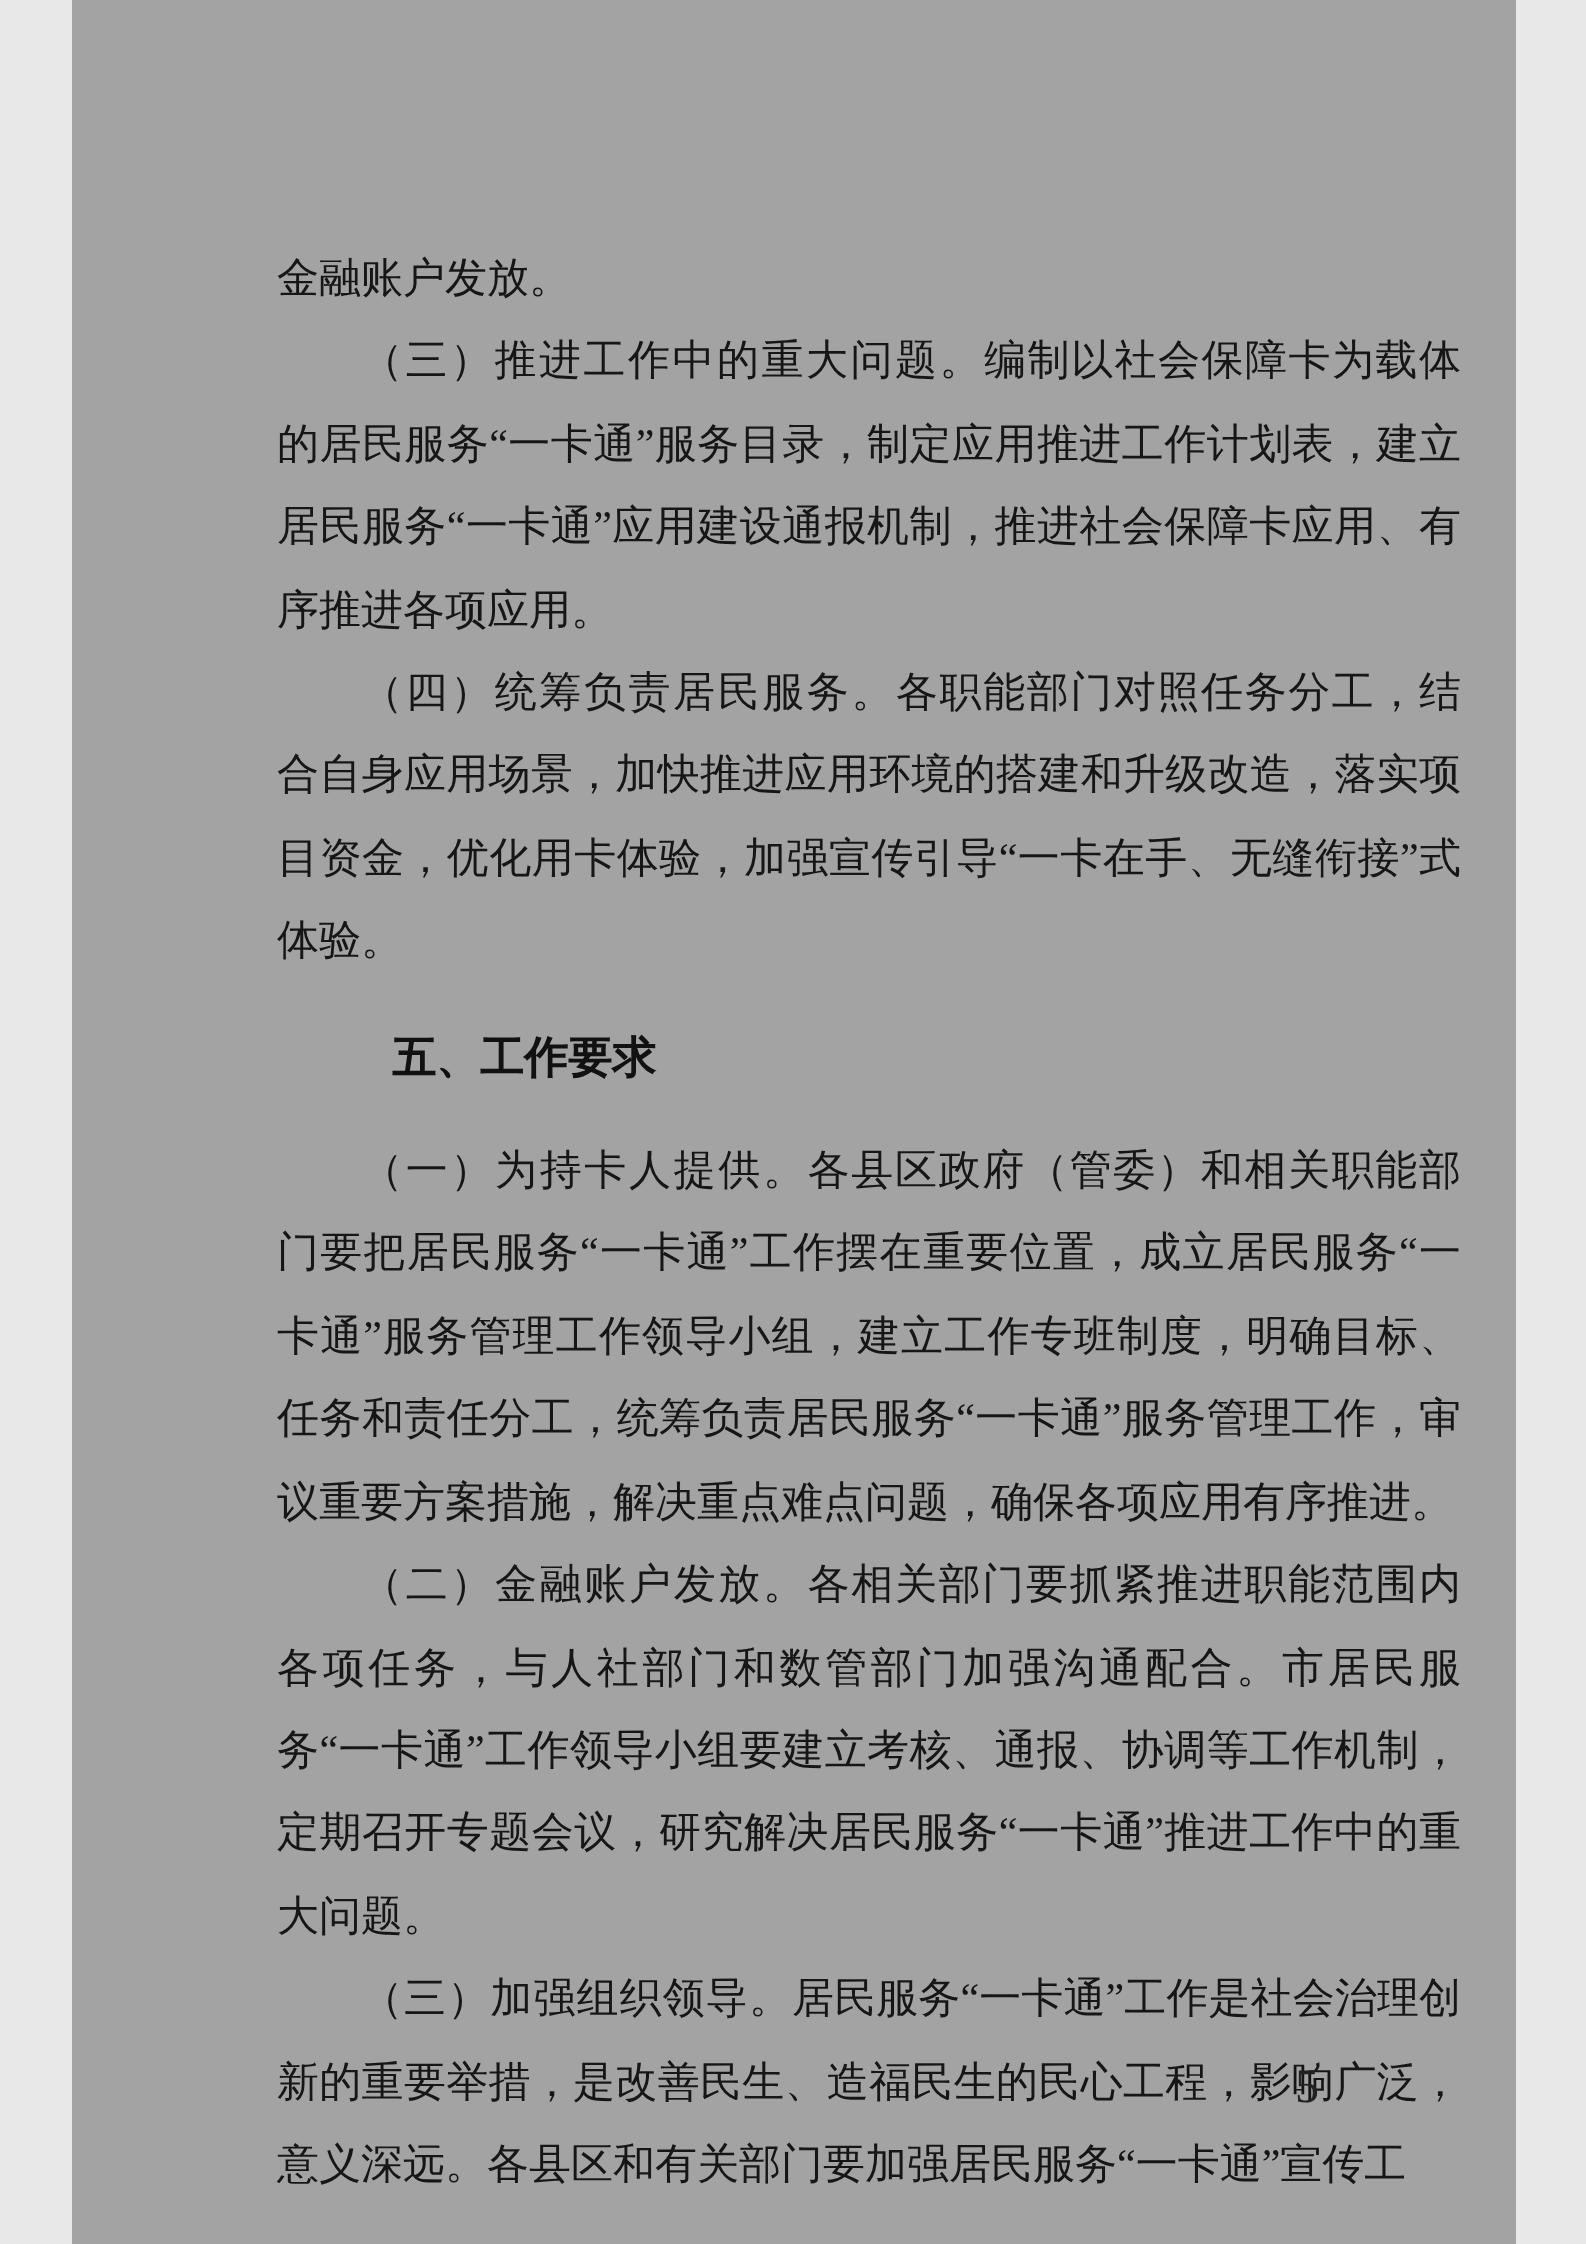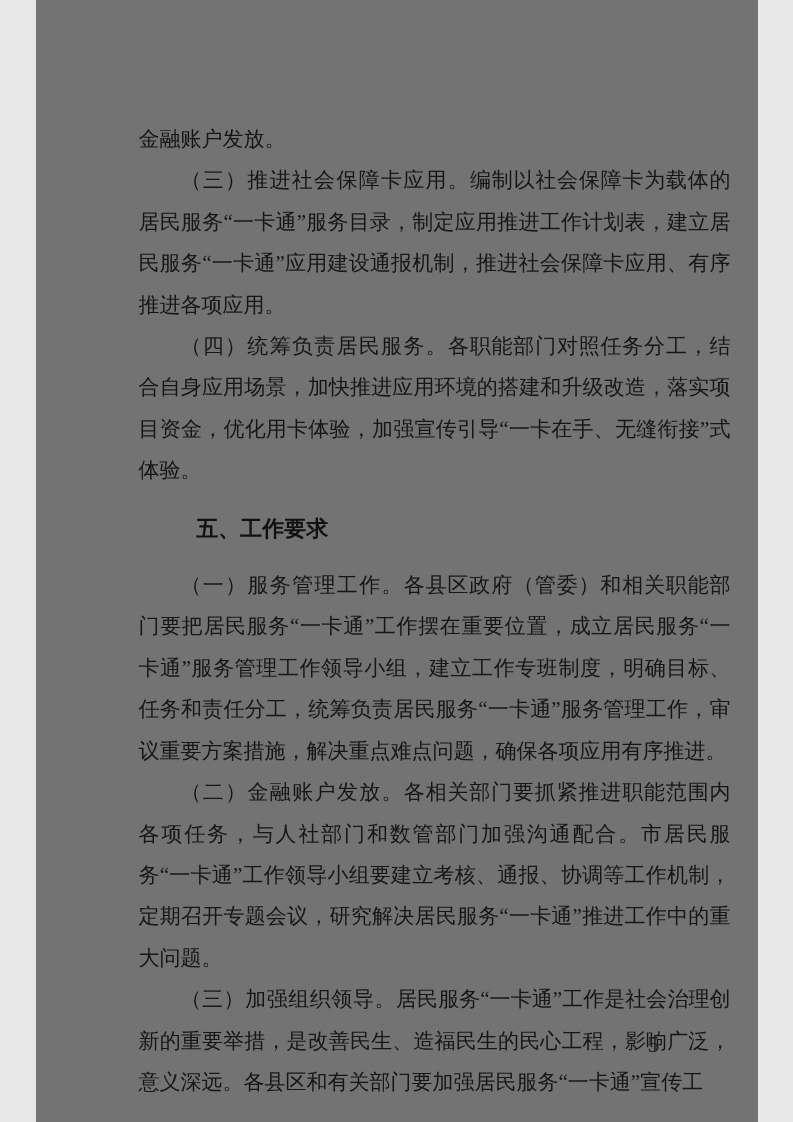--- a/index.html
+++ b/index.html
@@ -2,21 +2,21 @@
 <html><head>
 <meta charset="utf-8">
 <style>
   * { box-sizing: border-box; }
   html, body { margin: 0; padding: 0; background: #e8e8e8; }
   .page {
     position: relative;
     width: 722px;
     height: 1122px;
     margin: 0 auto;
-    background: #737373;
+    background: #a3a3a3;
     overflow: hidden;
   }
   .content {
     position: absolute;
     left: 103px;
     top: 119px;
     width: 592px;
   }
   .body-para {
     margin: 0;
@@ -52,27 +52,27 @@
   }
 </style>
 </head>
 <body>
 
 <div class="page">
   <div class="content">
 
     <p class="body-para no-indent">金融账户发放。</p>
 
-    <p class="body-para"><span class="lead">（三）推进社会保障卡应用。</span><span>编制以社会保障卡为载体的居民服务“一卡通”服务目录，制定应用推进工作计划表，建立居民服务“一卡通”应用建设通报机制，推进社会保障卡应用、有序推进各项应用。</span></p>
+    <p class="body-para"><span class="lead">（三）推进工作中的重大问题。</span><span>编制以社会保障卡为载体的居民服务“一卡通”服务目录，制定应用推进工作计划表，建立居民服务“一卡通”应用建设通报机制，推进社会保障卡应用、有序推进各项应用。</span></p>
 
     <p class="body-para"><span class="lead">（四）统筹负责居民服务。</span><span>各职能部门对照任务分工，结合自身应用场景，加快推进应用环境的搭建和升级改造，落实项目资金，优化用卡体验，加强宣传引导“一卡在手、无缝衔接”式体验。</span></p>
 
     <p class="section-heading">五、工作要求</p>
 
-    <p class="body-para"><span class="lead">（一）服务管理工作。</span><span>各县区政府（管委）和相关职能部门要把居民服务“一卡通”工作摆在重要位置，成立居民服务“一卡通”服务管理工作领导小组，建立工作专班制度，明确目标、任务和责任分工，统筹负责居民服务“一卡通”服务管理工作，审议重要方案措施，解决重点难点问题，确保各项应用有序推进。</span></p>
+    <p class="body-para"><span class="lead">（一）为持卡人提供。</span><span>各县区政府（管委）和相关职能部门要把居民服务“一卡通”工作摆在重要位置，成立居民服务“一卡通”服务管理工作领导小组，建立工作专班制度，明确目标、任务和责任分工，统筹负责居民服务“一卡通”服务管理工作，审议重要方案措施，解决重点难点问题，确保各项应用有序推进。</span></p>
 
     <p class="body-para"><span class="lead">（二）金融账户发放。</span><span>各相关部门要抓紧推进职能范围内各项任务，与人社部门和数管部门加强沟通配合。市居民服务“一卡通”工作领导小组要建立考核、通报、协调等工作机制，定期召开专题会议，研究解决居民服务“一卡通”推进工作中的重大问题。</span></p>
 
     <p class="body-para"><span class="lead">（三）加强组织领导。</span><span>居民服务“一卡通”工作是社会治理创新的重要举措，是改善民生、造福民生的民心工程，影响广泛，意义深远。各县区和有关部门要加强居民服务“一卡通”宣传工</span></p>
 
   </div>
 
   <div class="page-number">5</div>
 </div>
 

